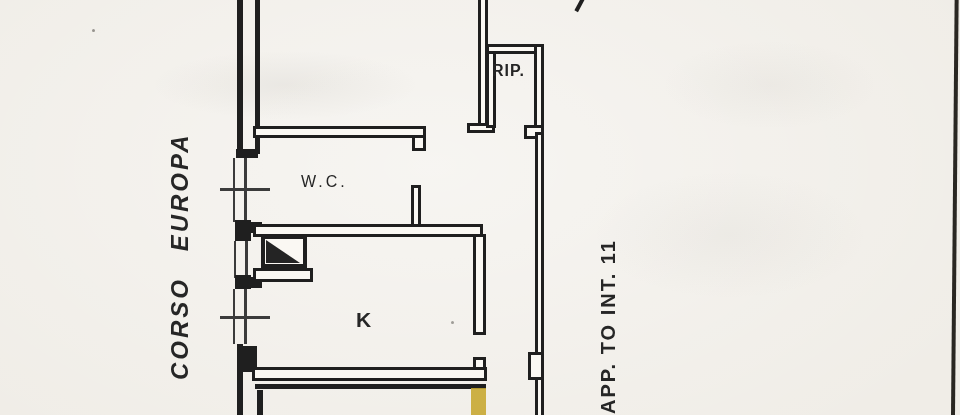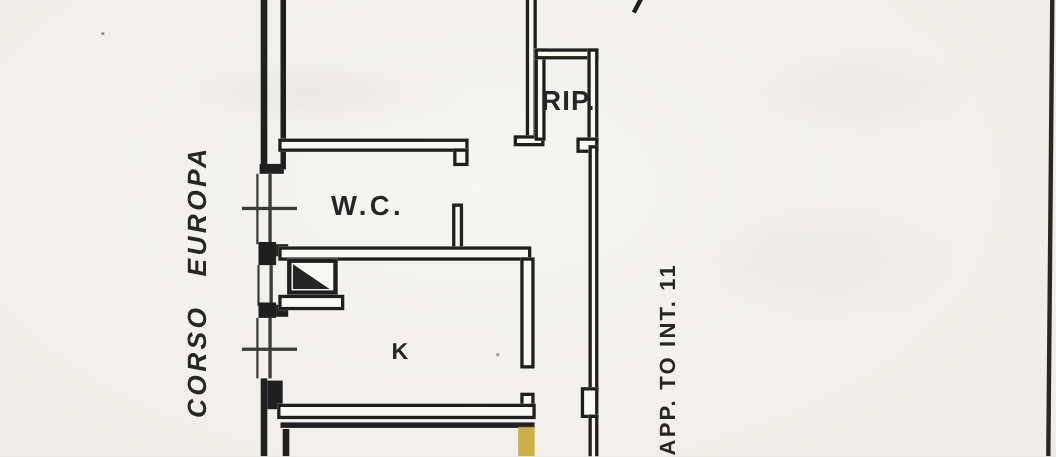--- a/index.html
+++ b/index.html
@@ -92,22 +92,22 @@
     <div class="wall" style="left:467px;top:123px;width:28px;height:10px;"></div>
     <div class="wall" style="left:486px;top:44px;width:10px;height:84px;"></div>
     <div class="wall" style="left:486px;top:44px;width:58px;height:10px;"></div>
     <div class="wall" style="left:534px;top:44px;width:10px;height:88px;"></div>
     <div class="wall" style="left:524px;top:125px;width:20px;height:14px;"></div>
     <div class="wall" style="left:535px;top:132px;width:9px;height:225px;"></div>
     <div class="wall" style="left:528px;top:352px;width:16px;height:28px;"></div>
     <div class="wall" style="left:535px;top:377px;width:9px;height:42px;"></div>
   </div>
 
-  <div class="label" style="left:301px;top:173px;font-size:25px;letter-spacing:3px;font-weight:bold;">W.C.</div>
+  <div class="label" style="left:301px;top:173px;font-size:16px;letter-spacing:3px;font-weight:normal;">W.C.</div>
   <div class="label" style="left:356px;top:308px;font-size:21px;font-weight:bold;">K</div>
-  <div class="label" style="left:492px;top:78px;font-size:25px;letter-spacing:1px;font-weight:bold;">RIP.</div>
+  <div class="label" style="left:492px;top:62px;font-size:16px;letter-spacing:1px;font-weight:bold;">RIP.</div>
 
   <div class="label rot" style="left:166px;top:380px;font-size:24px;font-style:italic;font-weight:bold;letter-spacing:3px;word-spacing:16px;">CORSO EUROPA</div>
   <div class="label rot" style="left:597px;top:414px;font-size:20px;font-weight:bold;letter-spacing:2px;">APP. TO INT. 11</div>
 
   <div class="line" style="left:581px;top:-2px;width:4px;height:14px;transform:rotate(28deg);transform-origin:top left;"></div>
   <div class="edge" style="left:951px;top:0;width:4px;height:415px;transform:rotate(0.5deg);transform-origin:bottom center;"></div>
 </div>
 
 </body></html>

